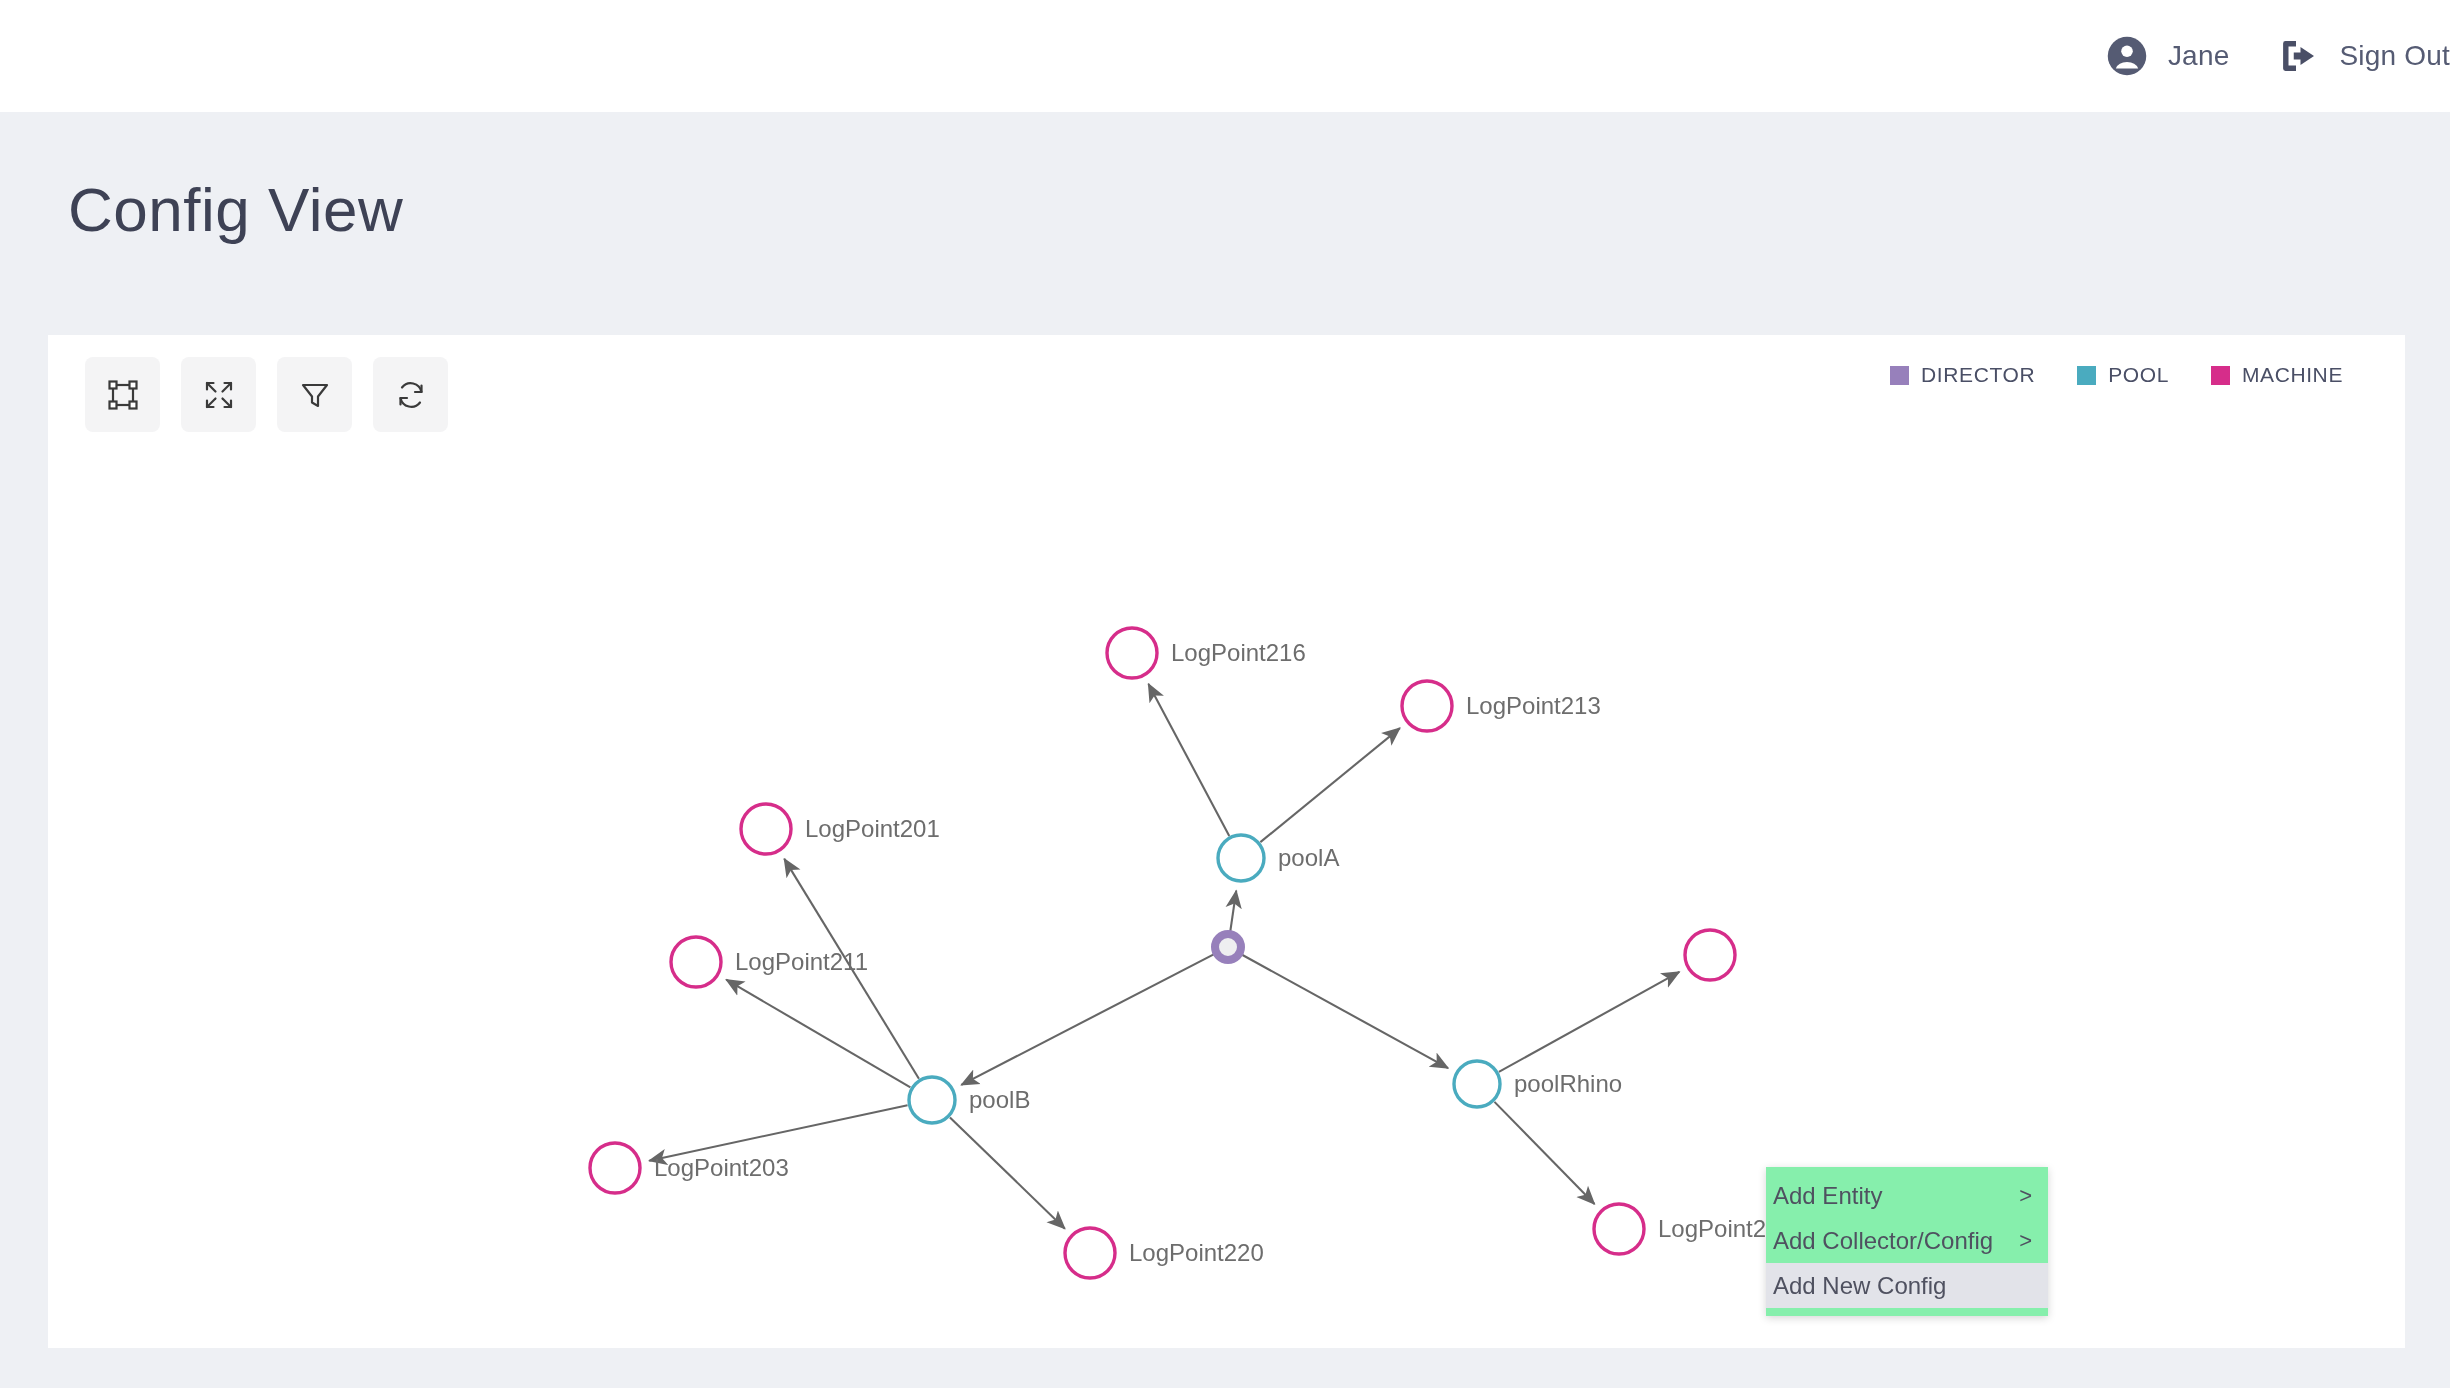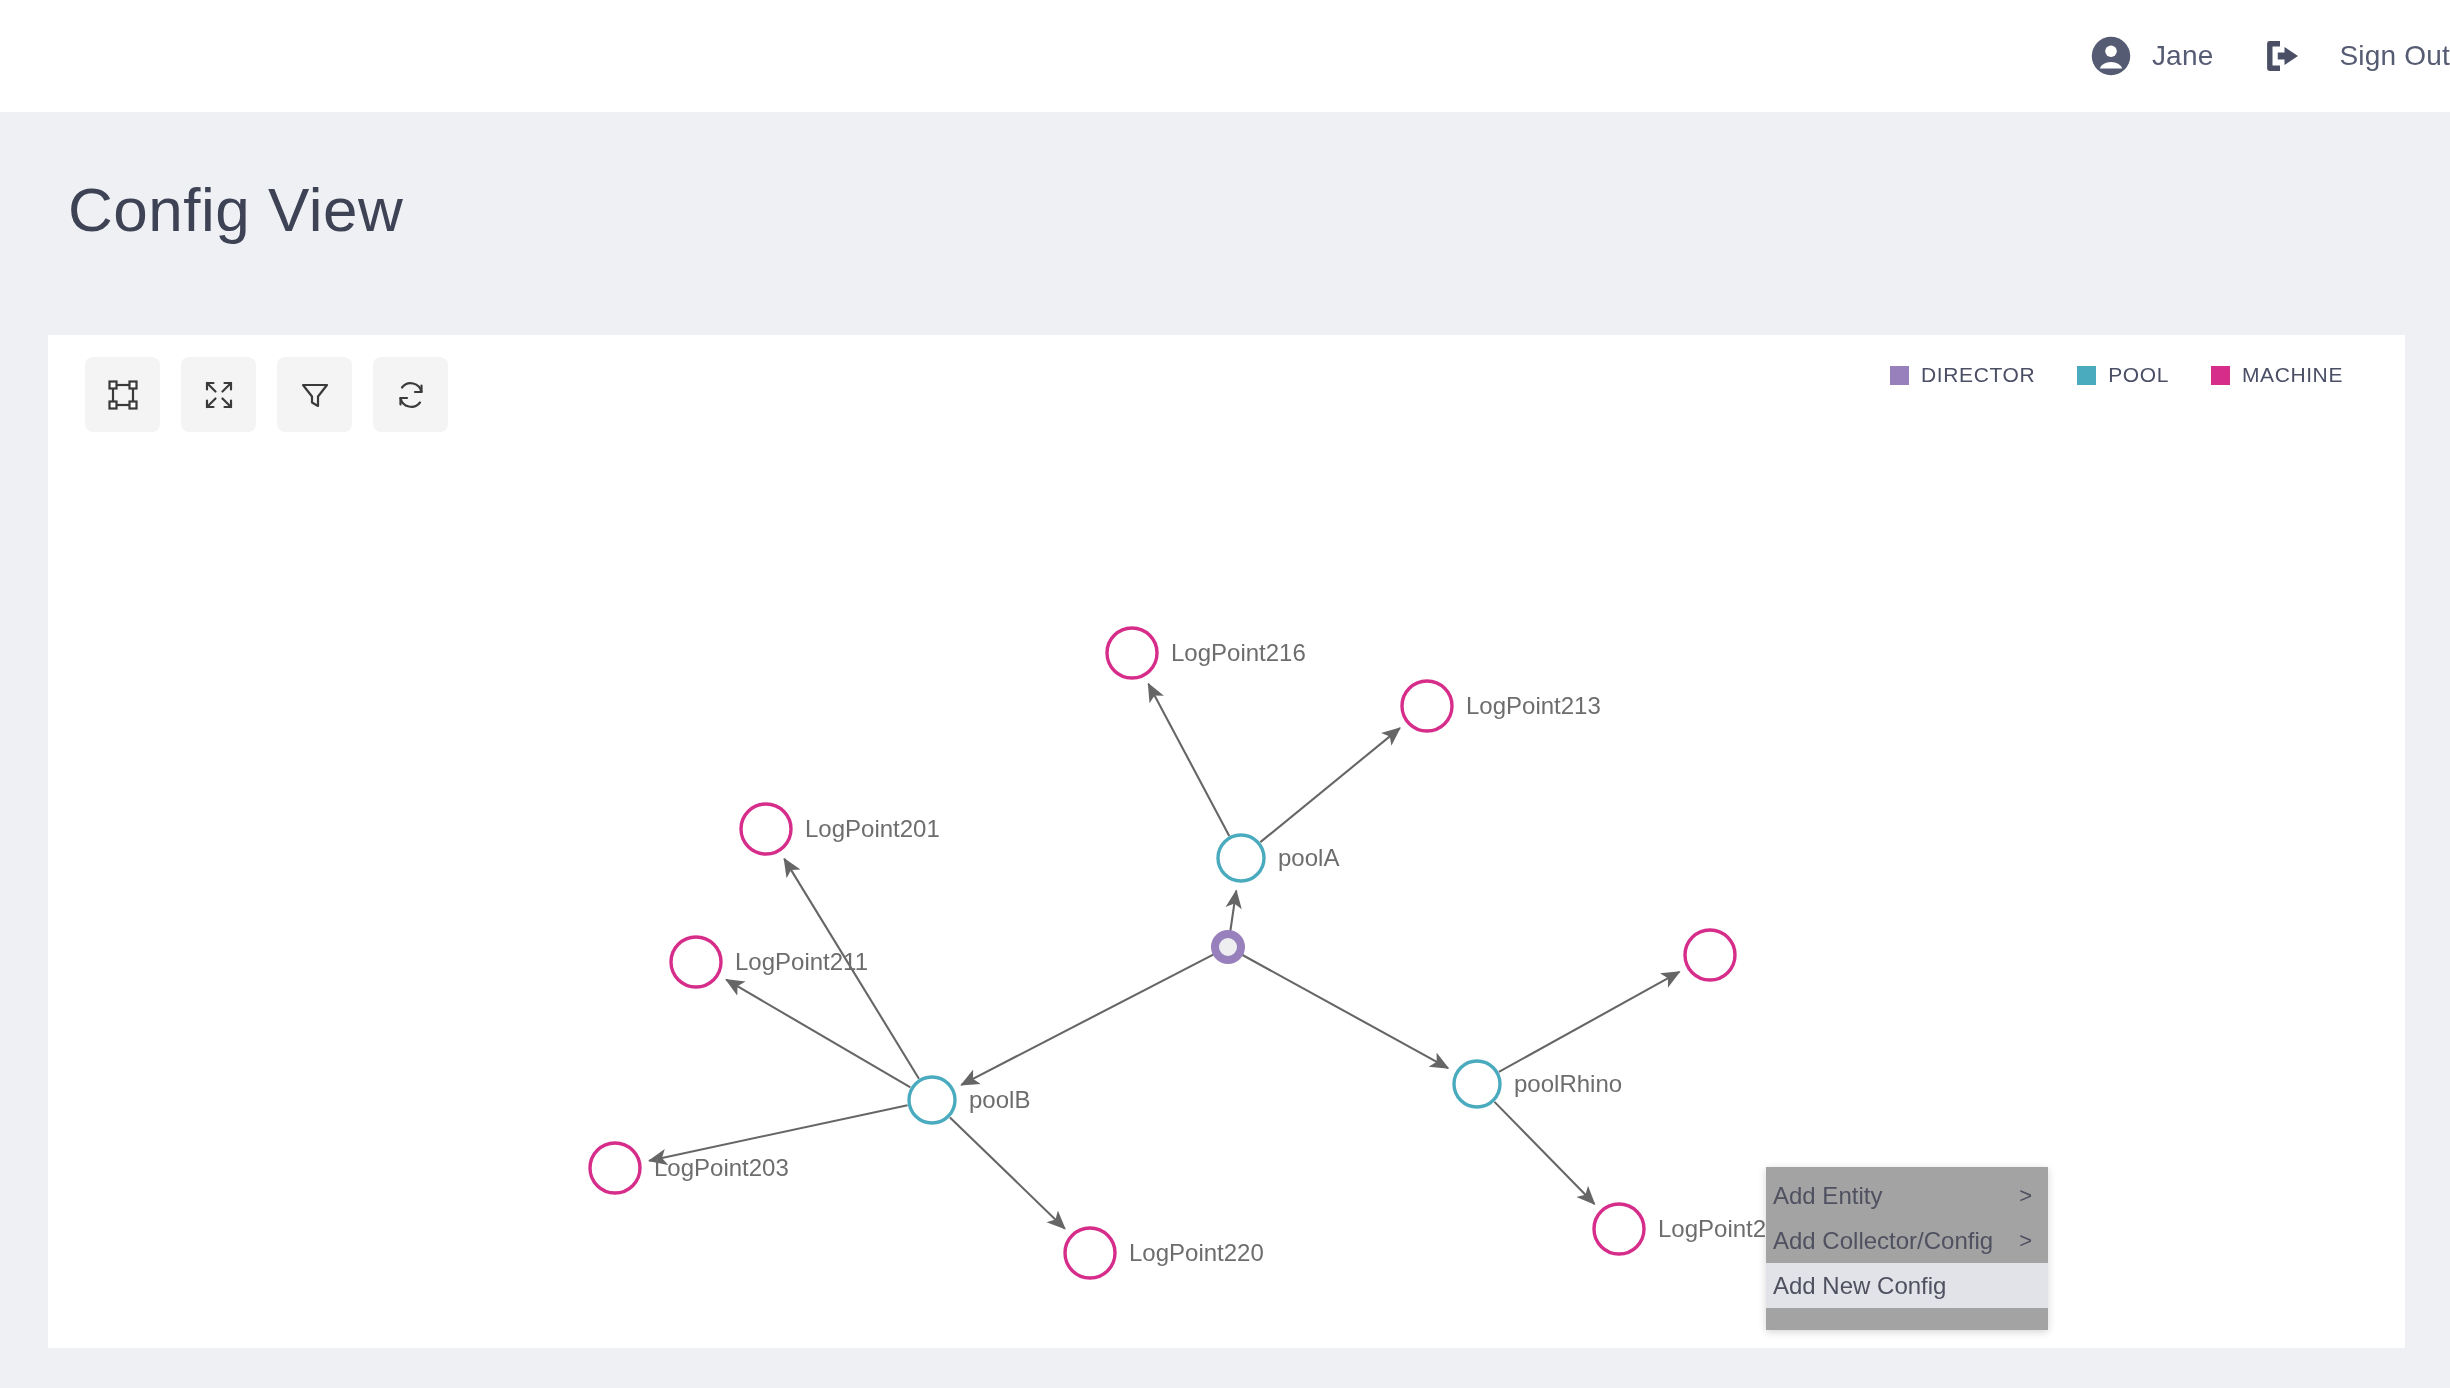--- a/index.html
+++ b/index.html
@@ -48,21 +48,21 @@
     align-items: center;
     cursor: pointer;
   }
   .signout-icon {
     width: 40px; height: 36px;
     display: block;
   }
   .signout-label {
     font-size: 28px;
     color: #555b73;
-    margin-left: 36px;
+    margin-left: 20px;
     letter-spacing: 0.2px;
   }
 
   
   .page {
     position: absolute;
     top: 112px; left: 0;
     width: 2450px;
     height: 1276px;
     background: #eef0f4;
@@ -144,23 +144,23 @@
     font-size: 24px;
     fill: #6d6d6d;
   }
 
   
   .context-menu {
     position: absolute;
     left: 1718px;
     top: 832px;
     width: 282px;
-    background: #a3a3a3;
+    background: #86efac;
     box-shadow: 0 2px 8px rgba(0,0,0,0.17);
-    padding: 6px 0 22px 0;
+    padding: 6px 0 8px 0;
     box-sizing: border-box;
   }
   .menu-item {
     display: flex;
     align-items: center;
     justify-content: space-between;
     height: 45px;
     padding: 0 10px 0 7px;
     box-sizing: border-box;
     font-size: 24px;

